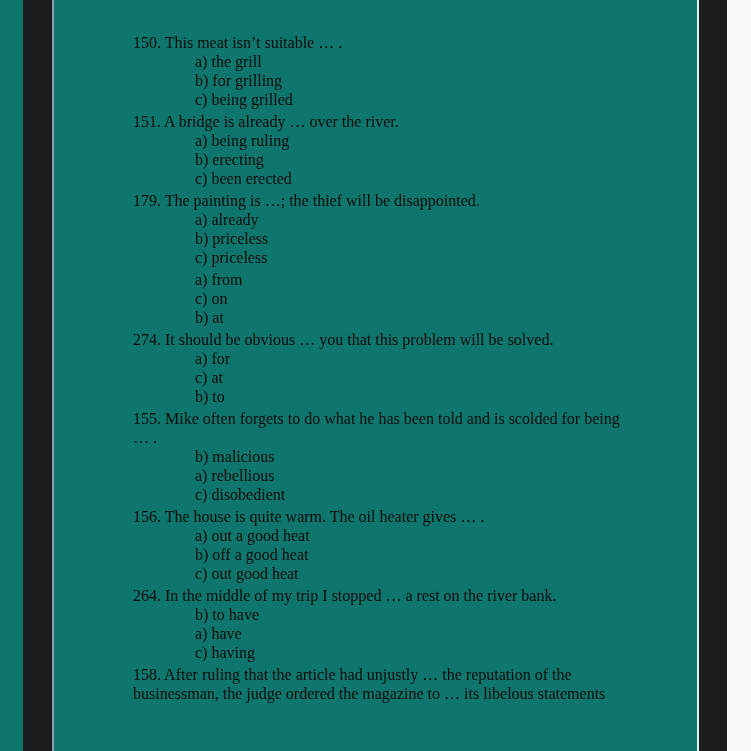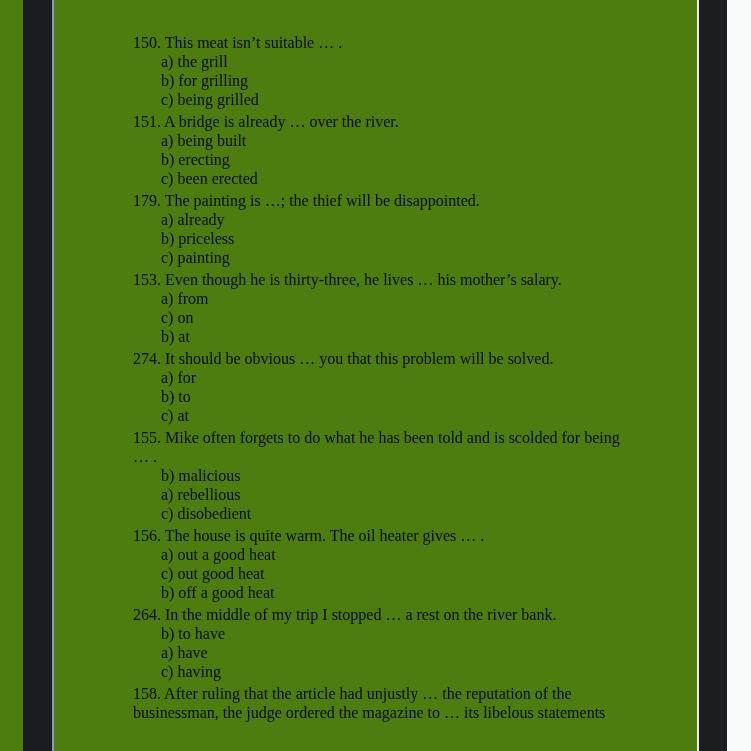--- a/index.html
+++ b/index.html
@@ -4,21 +4,21 @@
 <style>
   html, body {
     margin: 0;
     padding: 0;
     background: #ffffff;
   }
   .page {
     position: relative;
     width: 751px;
     height: 751px;
-    background: #4d7c0f;
+    background: #0f766e;
     overflow: hidden;
     font-family: "Liberation Serif", serif;
     color: #0b0b0b;
   }
   .scan-bar-left {
     position: absolute;
     left: 23px;
     top: 0;
     width: 31px;
     height: 751px;
@@ -53,21 +53,21 @@
     line-height: 19px;
     white-space: nowrap;
   }
   .question {
     margin: 0 0 3px 0;
   }
   .qline {
     line-height: 19px;
   }
   .options {
-    margin-left: 28px;
+    margin-left: 62px;
   }
   .option {
     line-height: 19px;
   }
   .qline:empty, .option:empty {
     display: none;
   }
 </style>
 </head>
 <body>
@@ -86,73 +86,72 @@
         <div class="option">a) the grill</div>
         <div class="option">b) for grilling</div>
         <div class="option">c) being grilled</div>
       </div>
     </div>
 
     <div class="question">
       <div class="qline">151. A bridge is already … over the river.</div>
 
       <div class="options">
-        <div class="option">a) being built</div>
+        <div class="option">a) being ruling</div>
         <div class="option">b) erecting</div>
         <div class="option">c) been erected</div>
       </div>
     </div>
 
     <div class="question">
       <div class="qline">179. The painting is …; the thief will be disappointed.</div>
 
       <div class="options">
         <div class="option">a) already</div>
         <div class="option">b) priceless</div>
-        <div class="option">c) painting</div>
+        <div class="option">c) priceless</div>
       </div>
     </div>
 
     <div class="question">
-      <div class="qline">153. Even though he is thirty-three, he lives … his mother’s salary.</div>
 
       <div class="options">
         <div class="option">a) from</div>
         <div class="option">c) on</div>
         <div class="option">b) at</div>
       </div>
     </div>
 
     <div class="question">
       <div class="qline">274. It should be obvious … you that this problem will be solved.</div>
 
       <div class="options">
         <div class="option">a) for</div>
+        <div class="option">c) at</div>
         <div class="option">b) to</div>
-        <div class="option">c) at</div>
       </div>
     </div>
 
     <div class="question">
       <div class="qline">155. Mike often forgets to do what he has been told and is scolded for being</div>
       <div class="qline">… .</div>
       <div class="options">
         <div class="option">b) malicious</div>
         <div class="option">a) rebellious</div>
         <div class="option">c) disobedient</div>
       </div>
     </div>
 
     <div class="question">
       <div class="qline">156. The house is quite warm. The oil heater gives … .</div>
 
       <div class="options">
         <div class="option">a) out a good heat</div>
+        <div class="option">b) off a good heat</div>
         <div class="option">c) out good heat</div>
-        <div class="option">b) off a good heat</div>
       </div>
     </div>
 
     <div class="question">
       <div class="qline">264. In the middle of my trip I stopped … a rest on the river bank.</div>
 
       <div class="options">
         <div class="option">b) to have</div>
         <div class="option">a) have</div>
         <div class="option">c) having</div>

